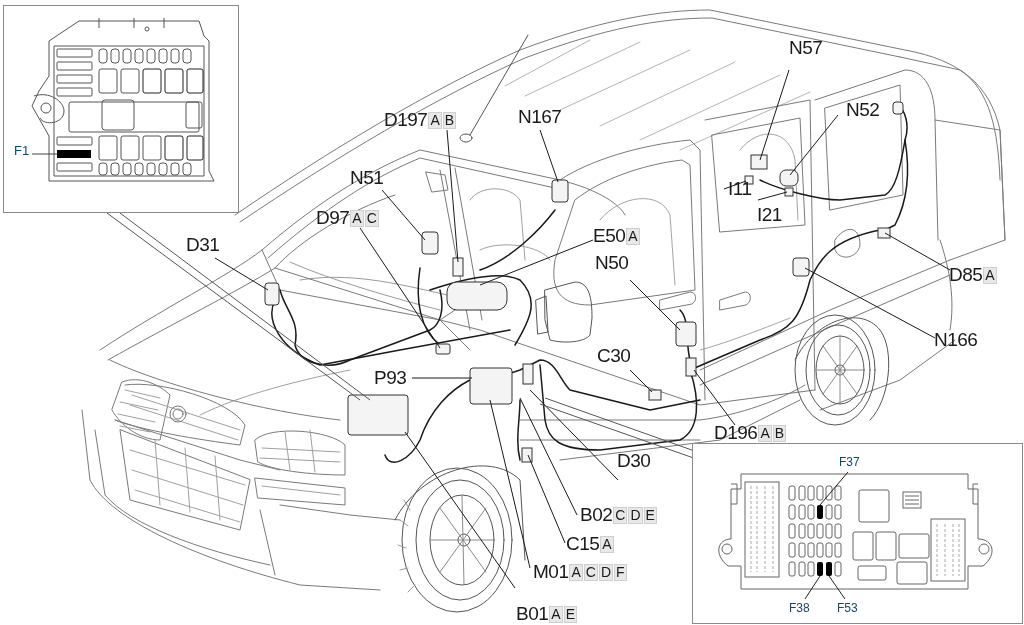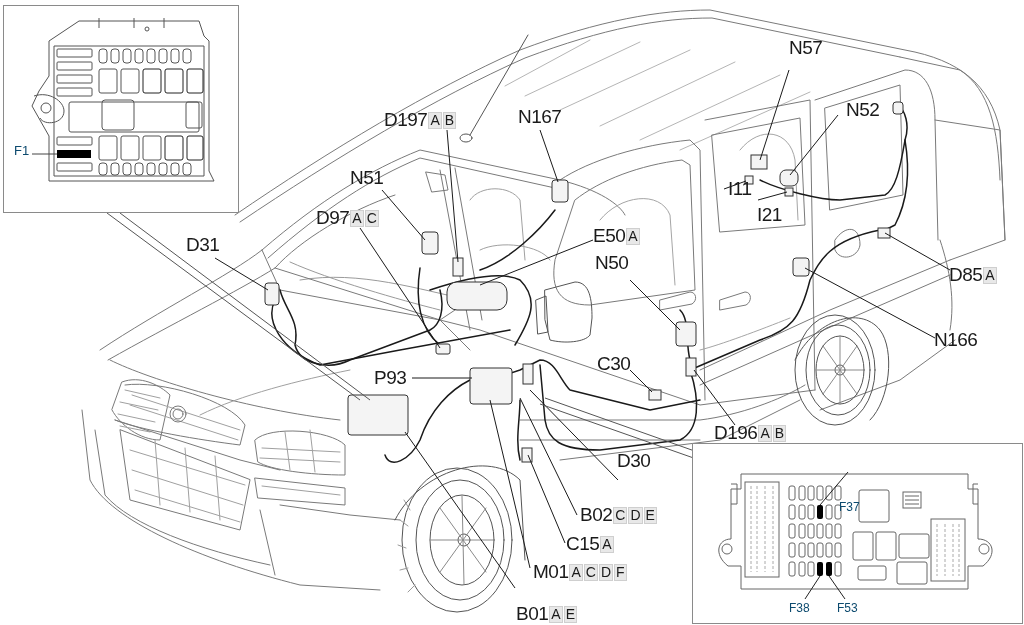--- a/index.html
+++ b/index.html
@@ -319,38 +319,38 @@
     </g>
     <rect x="124" y="61" width="6" height="14" rx="2" fill="#000"></rect>
     <rect x="124" y="118" width="6" height="14" rx="2" fill="#000"></rect>
     <rect x="133" y="118" width="6" height="14" rx="2" fill="#000"></rect>
     <g stroke="#222" stroke-width="1" fill="none">
       <path d="M127 61 L 155 28"></path>
       <path d="M127 132 L 112 155"></path>
       <path d="M136 132 L 152 155"></path>
     </g>
   </svg>
-  <span class="small-lbl" style="left:146px; top:12px;margin-top:45px;">F37</span>
+  <span class="small-lbl" style="left:146px; top:12px;">F37</span>
   <span class="small-lbl" style="left:96px; top:158px;text-align:center;">F38</span>
   <span class="small-lbl" style="left:144px; top:158px;">F53</span>
 </div>
 
 <div class="lbl" style="left:384px; top:110px;"><span class="code">D197</span><span class="var">A</span><span class="var">B</span></div>
 <div class="lbl" style="left:518px; top:107px;"><span class="code">N167</span></div>
 <div class="lbl" style="left:789px; top:38px;"><span class="code">N57</span></div>
 <div class="lbl" style="left:838px; top:100px;margin-left:8px;"><span class="code">N52</span></div>
 <div class="lbl" style="left:350px; top:168px;"><span class="code">N51</span></div>
 <div class="lbl" style="left:316px; top:208px;"><span class="code">D97</span><span class="var">A</span><span class="var">C</span></div>
 <div class="lbl" style="left:186px; top:235px;"><span class="code">D31</span></div>
 <div class="lbl" style="left:593px; top:226px;"><span class="code">E50</span><span class="var">A</span></div>
 <div class="lbl" style="left:728px; top:179px;"><span class="code">I11</span></div>
 <div class="lbl" style="left:729px; top:205px;margin-left:28px;"><span class="code">I21</span></div>
 <div class="lbl" style="left:595px; top:253px;"><span class="code">N50</span></div>
 <div class="lbl" style="left:949px; top:265px;"><span class="code">D85</span><span class="var">A</span></div>
 <div class="lbl" style="left:934px; top:330px;"><span class="code">N166</span></div>
-<div class="lbl" style="left:597px; top:354px;"><span class="code">C30</span></div>
+<div class="lbl" style="left:597px; top:346px;"><span class="code">C30</span></div>
 <div class="lbl" style="left:374px; top:368px;"><span class="code">P93</span></div>
 <div class="lbl" style="left:714px; top:423px;"><span class="code">D196</span><span class="var">A</span><span class="var">B</span></div>
 <div class="lbl" style="left:617px; top:451px;text-align:right;"><span class="code">D30</span></div>
 <div class="lbl" style="left:580px; top:505px;"><span class="code">B02</span><span class="var">C</span><span class="var">D</span><span class="var">E</span></div>
 <div class="lbl" style="left:566px; top:534px;"><span class="code">C15</span><span class="var">A</span></div>
 <div class="lbl" style="left:533px; top:562px;"><span class="code">M01</span><span class="var">A</span><span class="var">C</span><span class="var">D</span><span class="var">F</span></div>
 <div class="lbl" style="left:516px; top:604px;text-align:center;"><span class="code">B01</span><span class="var">A</span><span class="var">E</span></div>
 
 </body></html>

